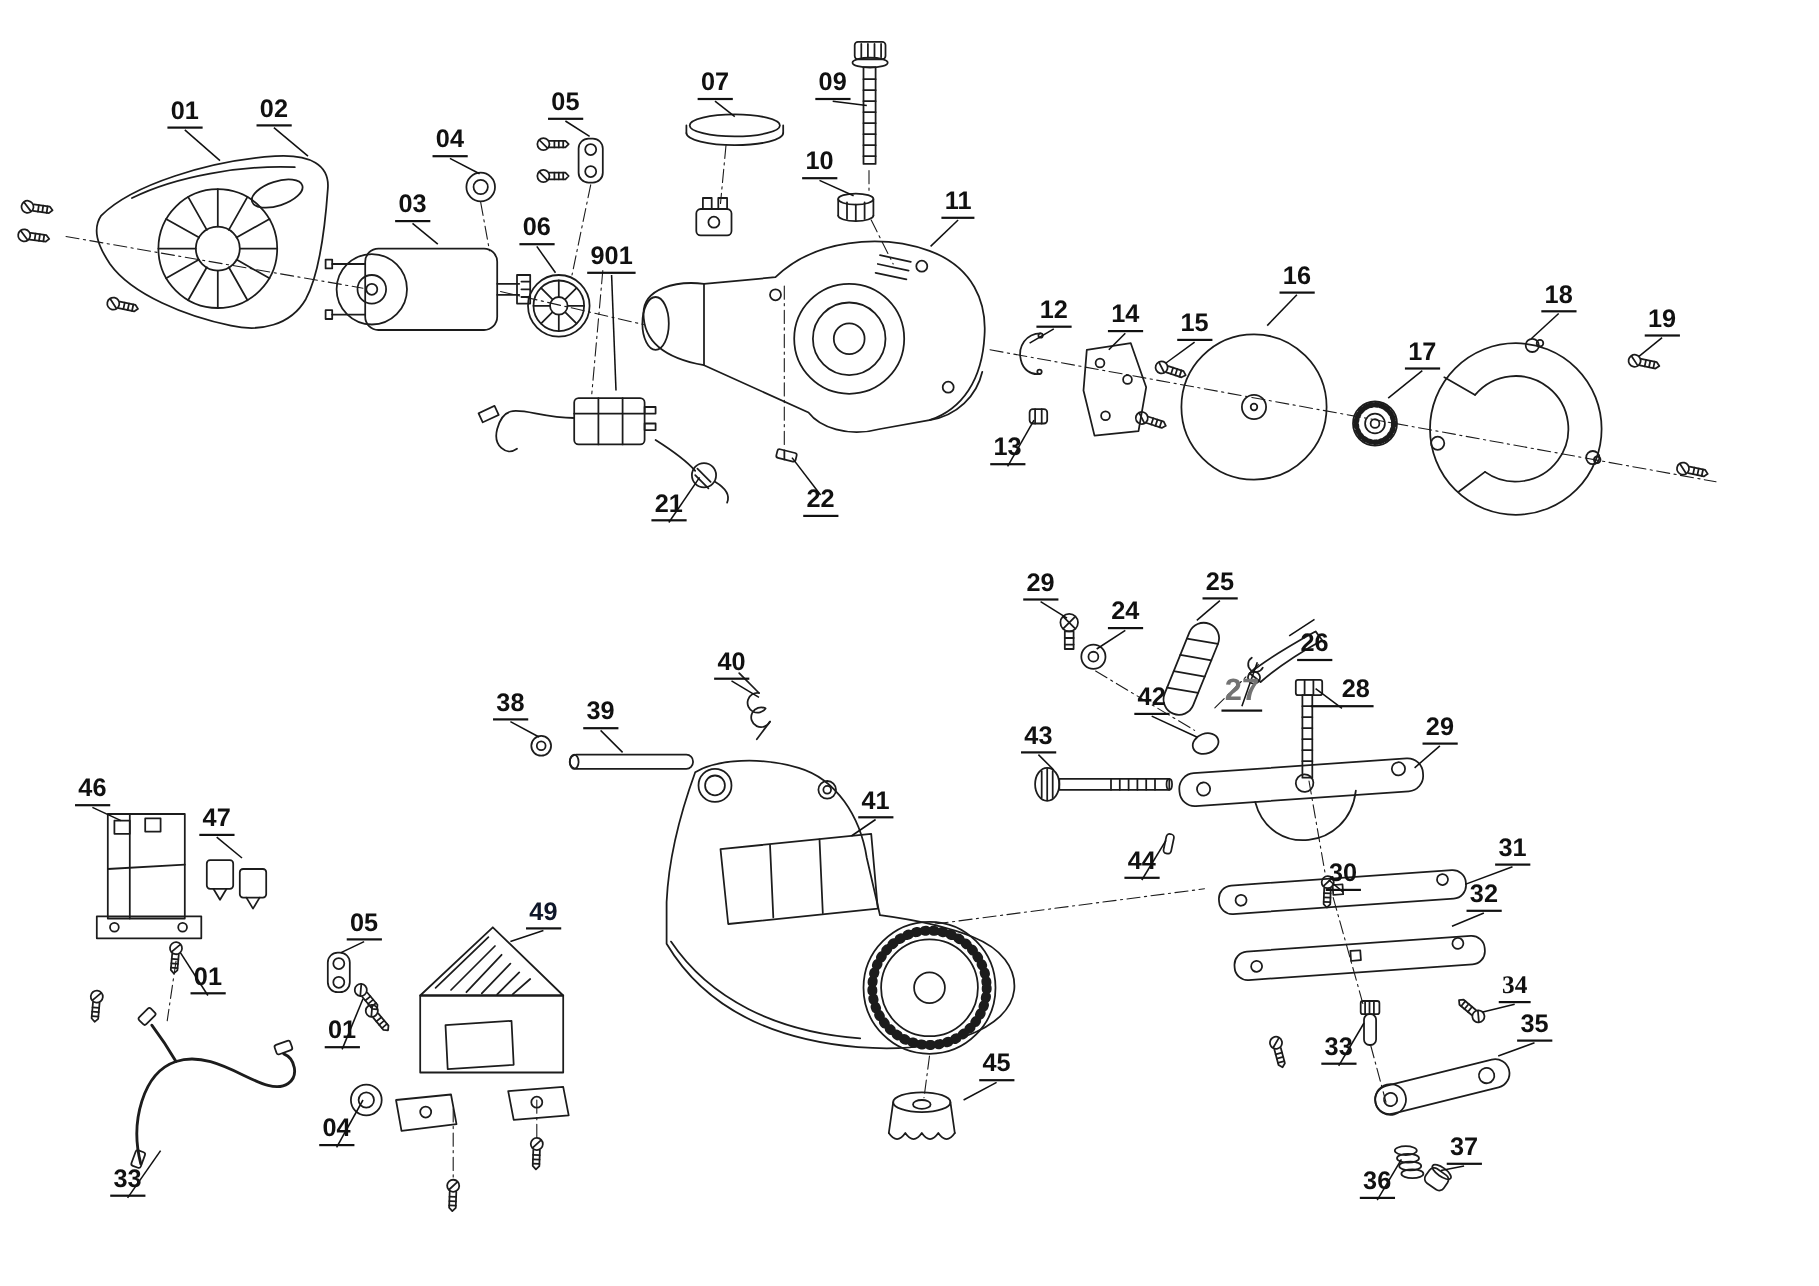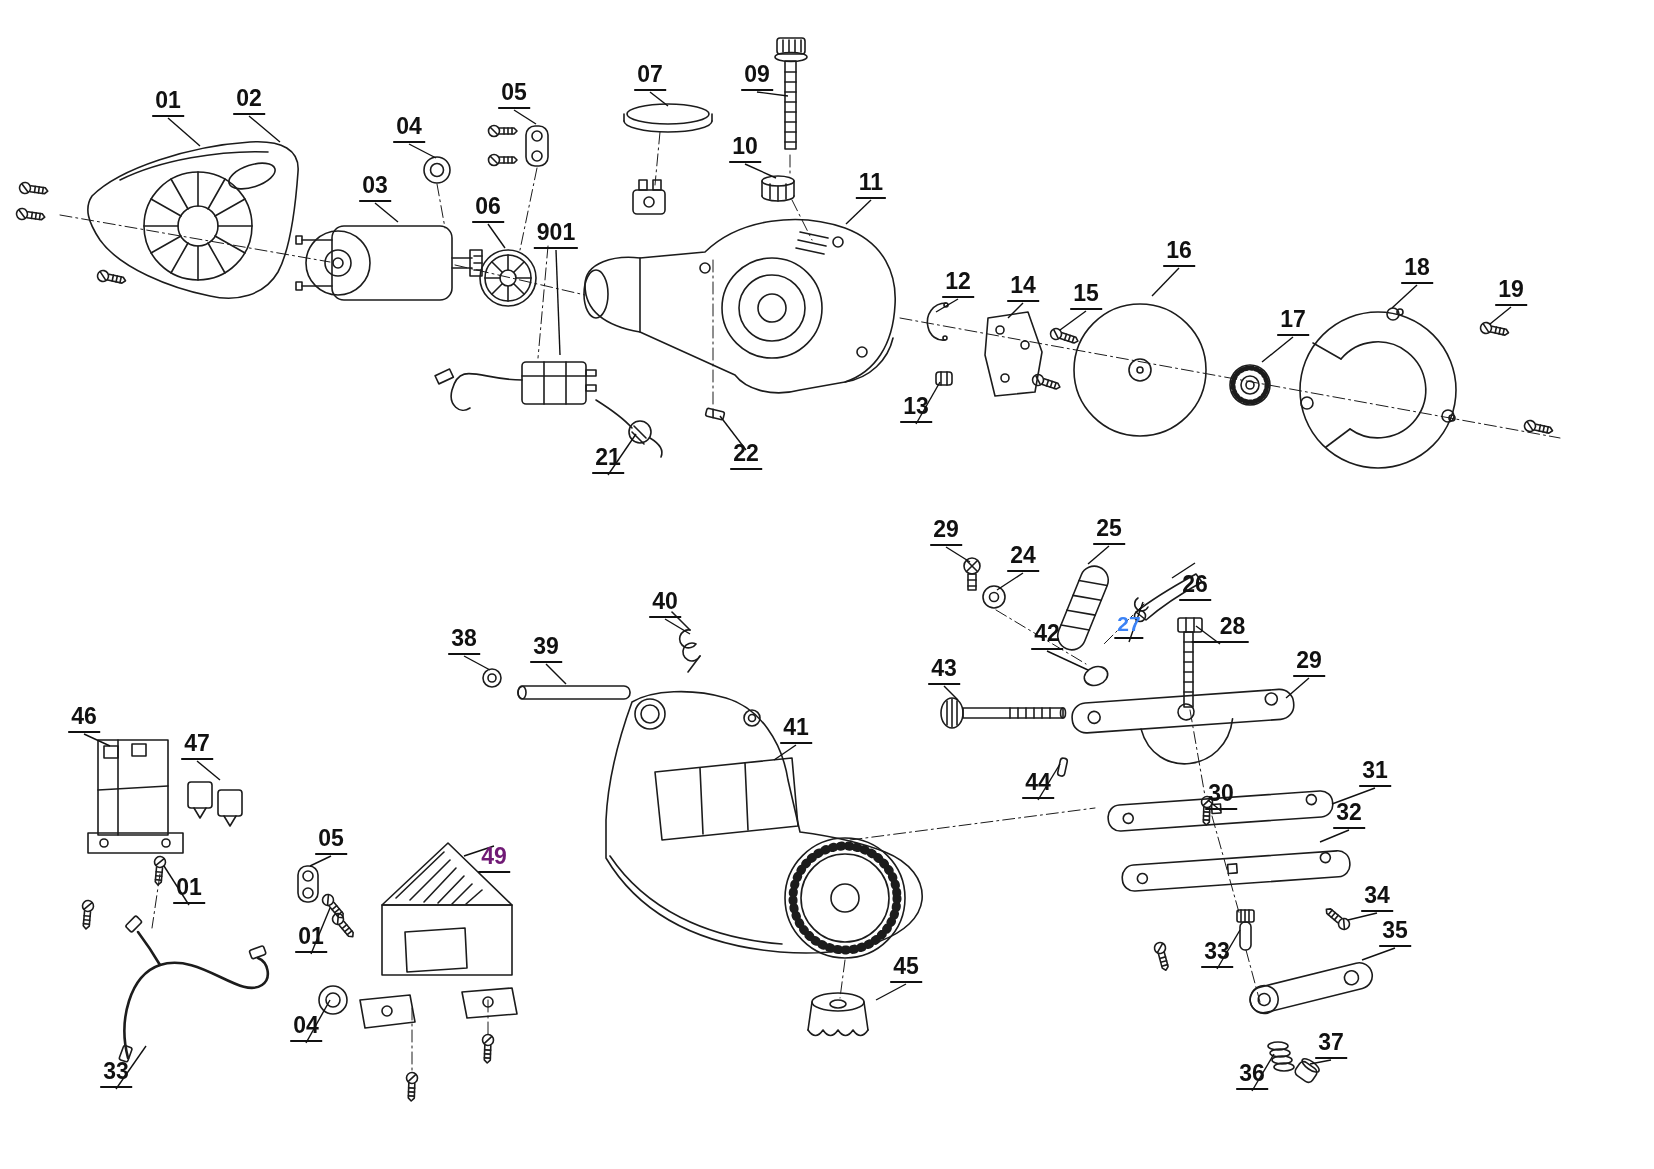--- a/index.html
+++ b/index.html
@@ -564,40 +564,40 @@
     <div class="part-label" style="left: 1293px; top: 307px; font-size: 23px; color: rgb(17, 17, 17);">17</div>
     <div class="part-label" style="left: 1417px; top: 255px; font-size: 23px; color: rgb(17, 17, 17);">18</div>
     <div class="part-label" style="left: 1511px; top: 277px; font-size: 23px; color: rgb(17, 17, 17);">19</div>
     <div class="part-label" style="left: 916px; top: 394px; font-size: 23px; color: rgb(17, 17, 17);">13</div>
     <div class="part-label" style="left: 746px; top: 420px; font-size: 23px; color: rgb(17, 17, 17); margin-top: 21px;">22</div>
     <div class="part-label" style="left: 608px; top: 445px; font-size: 23px; color: rgb(17, 17, 17);">21</div>
     <div class="part-label" style="left: 946px; top: 517px; font-size: 23px; color: rgb(17, 17, 17);">29</div>
     <div class="part-label" style="left: 1023px; top: 543px; font-size: 23px; color: rgb(17, 17, 17);">24</div>
     <div class="part-label" style="left: 1109px; top: 516px; font-size: 23px; color: rgb(17, 17, 17);">25</div>
     <div class="part-label" style="left: 1195px; top: 533px; font-size: 23px; color: rgb(17, 17, 17); margin-top: 39px;">26</div>
-    <div class="part-label" style="left: 1129px; top: 612px; font-size: 21px; color: #3b82f6;">27</div>
+    <div class="part-label" style="left: 1129px; top: 612px; font-size: 28px; color: #737373;">27</div>
     <div class="part-label" style="left: 1220px; top: 614px; font-size: 23px; color: rgb(17, 17, 17); padding-left: 28px;">28</div>
     <div class="part-label" style="left: 1047px; top: 621px; font-size: 23px; color: rgb(17, 17, 17);">42</div>
     <div class="part-label" style="left: 1309px; top: 648px; font-size: 23px; color: rgb(17, 17, 17);">29</div>
     <div class="part-label" style="left: 944px; top: 656px; font-size: 23px; color: rgb(17, 17, 17);">43</div>
     <div class="part-label" style="left: 665px; top: 589px; font-size: 23px; color: rgb(17, 17, 17);">40</div>
     <div class="part-label" style="left: 464px; top: 626px; font-size: 23px; color: rgb(17, 17, 17);">38</div>
     <div class="part-label" style="left: 546px; top: 634px; font-size: 23px; color: rgb(17, 17, 17); text-align: center;">39</div>
     <div class="part-label" style="left: 796px; top: 715px; font-size: 23px; color: rgb(17, 17, 17);">41</div>
     <div class="part-label" style="left: 1038px; top: 770px; font-size: 23px; color: rgb(17, 17, 17);">44</div>
     <div class="part-label" style="left: 1221px; top: 781px; font-size: 23px; color: rgb(17, 17, 17);">30</div>
     <div class="part-label" style="left: 1375px; top: 758px; font-size: 23px; color: rgb(17, 17, 17);">31</div>
     <div class="part-label" style="left: 1349px; top: 800px; font-size: 23px; color: rgb(17, 17, 17);">32</div>
     <div class="part-label" style="left: 84px; top: 704px; font-size: 23px; color: rgb(17, 17, 17);">46</div>
     <div class="part-label" style="left: 197px; top: 731px; font-size: 23px; color: rgb(17, 17, 17);">47</div>
     <div class="part-label" style="left: 331px; top: 826px; font-size: 23px; color: rgb(17, 17, 17);">05</div>
-    <div class="part-label" style="left: 494px; top: 844px; font-size: 23px; color: #701a75;">49</div>
+    <div class="part-label" style="left: 494px; top: 816px; font-size: 23px; color: #0f172a;">49</div>
     <div class="part-label" style="left: 189px; top: 875px; font-size: 23px; color: rgb(17, 17, 17);">01</div>
     <div class="part-label" style="left: 311px; top: 924px; font-size: 23px; color: rgb(17, 17, 17);">01</div>
-    <div class="part-label" style="left: 1377px; top: 883px; font-size: 23px; color: rgb(17, 17, 17);">34</div>
+    <div class="part-label" style="left: 1377px; top: 883px; font-size: 23px; color: rgb(17, 17, 17); font-family: Liberation Serif, serif;">34</div>
     <div class="part-label" style="left: 1217px; top: 939px; font-size: 23px; color: rgb(17, 17, 17);">33</div>
     <div class="part-label" style="left: 1395px; top: 918px; font-size: 23px; color: rgb(17, 17, 17);">35</div>
     <div class="part-label" style="left: 906px; top: 954px; font-size: 23px; color: rgb(17, 17, 17);">45</div>
     <div class="part-label" style="left: 306px; top: 1013px; font-size: 23px; color: rgb(17, 17, 17);">04</div>
     <div class="part-label" style="left: 116px; top: 1059px; font-size: 23px; color: rgb(17, 17, 17);">33</div>
     <div class="part-label" style="left: 1252px; top: 1061px; font-size: 23px; color: rgb(17, 17, 17);">36</div>
     <div class="part-label" style="left: 1331px; top: 1030px; font-size: 23px; color: rgb(17, 17, 17);">37</div>
   </div>
 
 </body></html>

